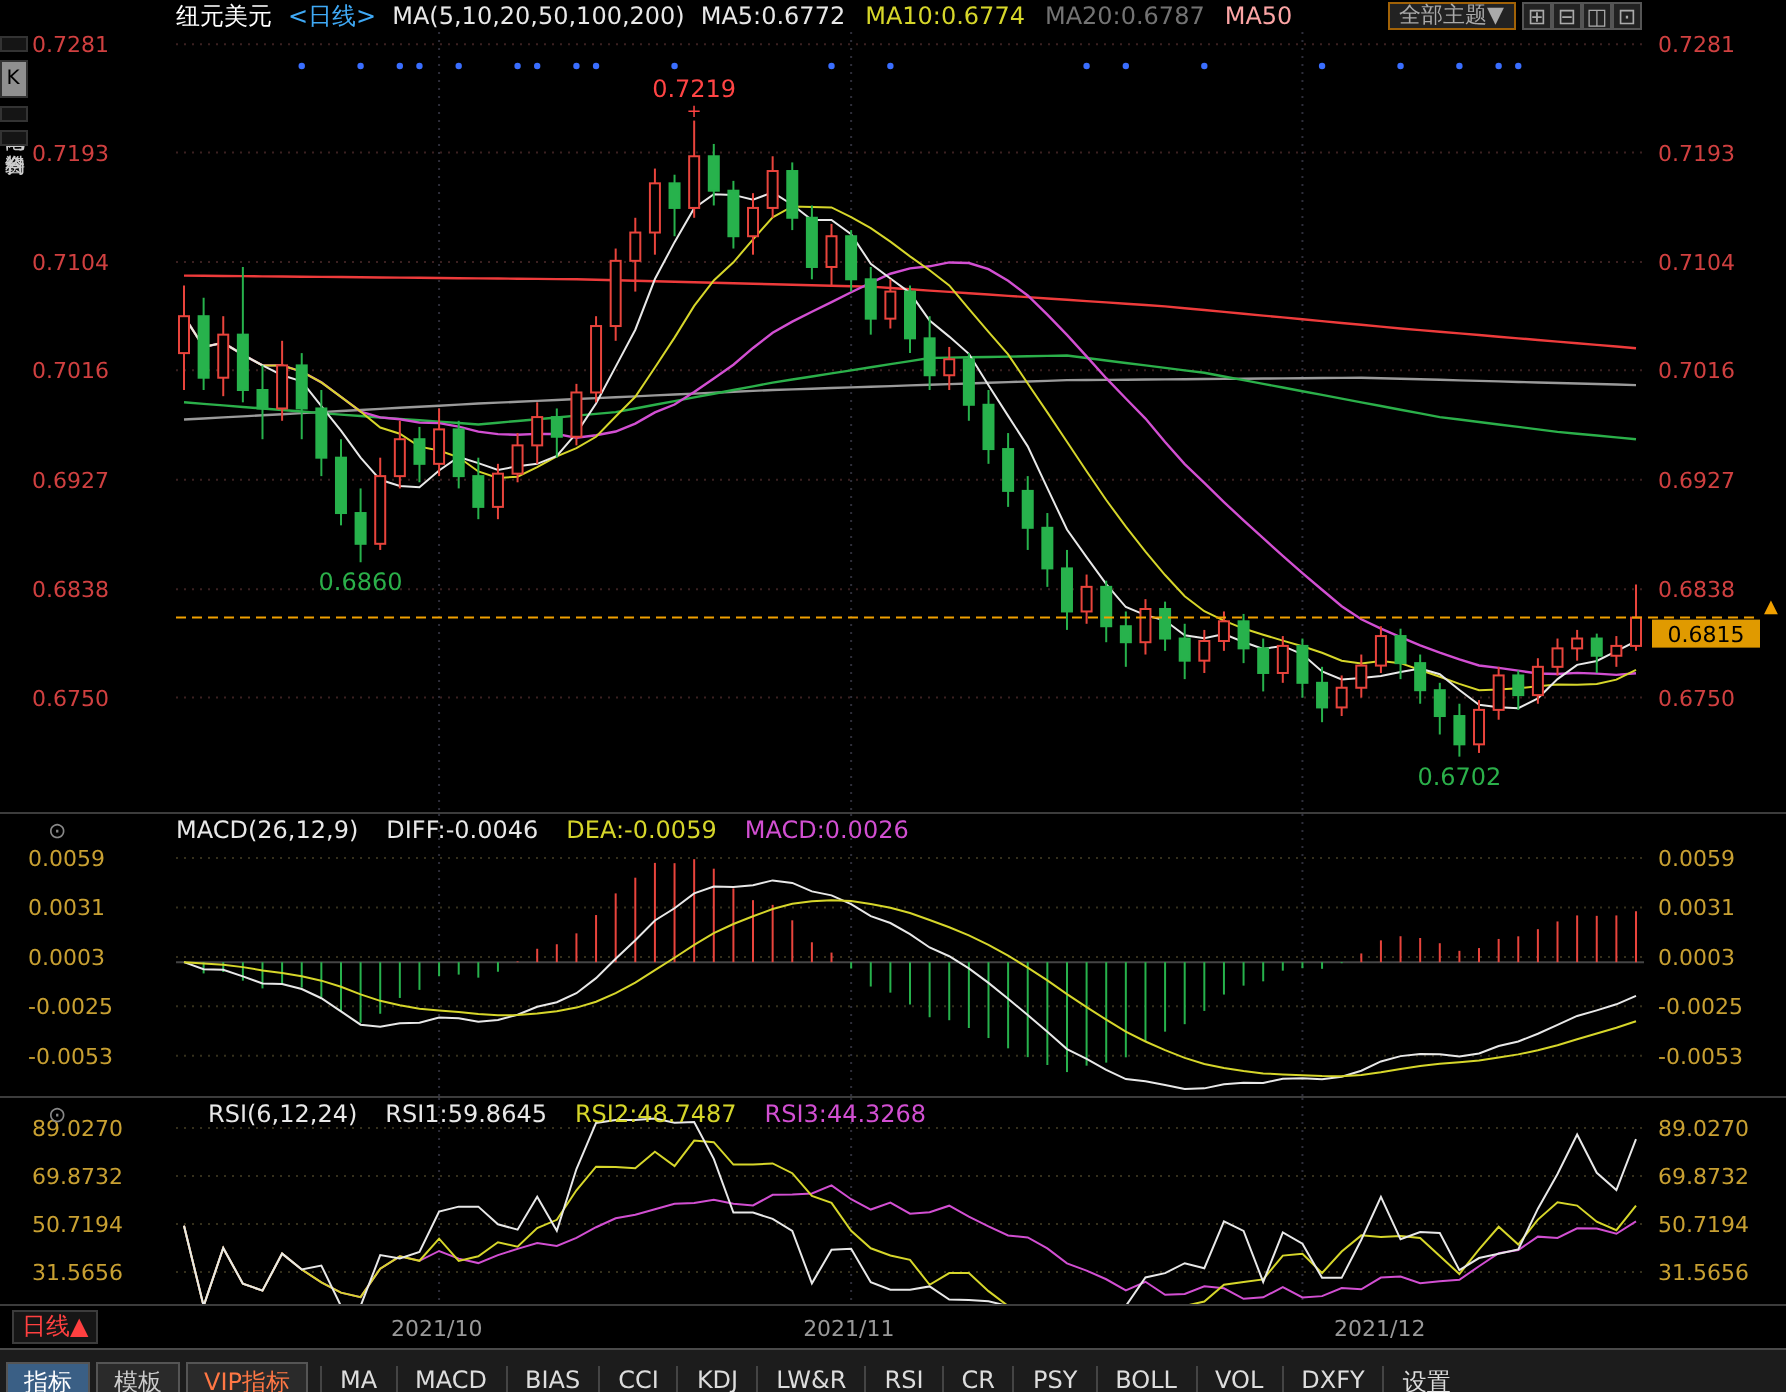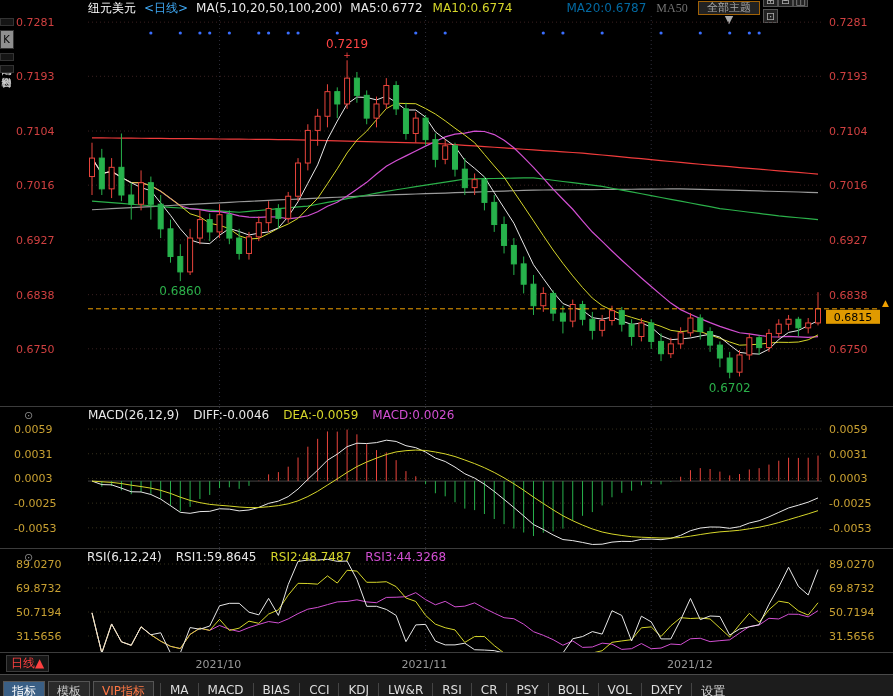--- a/index.html
+++ b/index.html
@@ -37,21 +37,21 @@
 </head>
 <body>
 
 <div id="app">
 
   <div id="header">
     <div id="hdr-left">
       <span class="sym">纽元美元</span>
       <span class="period">&lt;日线&gt;</span>
       <span class="ma-group">MA(5,10,20,50,100,200)</span>
-      <span id="ma-labels"><span style="color: rgb(232, 232, 232);">MA5:0.6772</span><span style="color: rgb(214, 214, 42);">MA10:0.6774</span><span style="color: #0369a1; margin-left: 44px;">MA20:0.6787</span><span style="color: #737373; font-family: Liberation Serif, serif;">MA50</span></span>
+      <span id="ma-labels"><span style="color: rgb(232, 232, 232);">MA5:0.6772</span><span style="color: rgb(214, 214, 42);">MA10:0.6774</span><span style="color: #737373;">MA20:0.6787</span><span style="color: #fca5a5;">MA50</span></span>
     </div>
     <div id="hdr-right">
       <button id="theme-btn">全部主题▼</button>
       <span id="layout-buttons"><span class="layout-btn">⊞</span><span class="layout-btn">⊟</span><span class="layout-btn">◫</span><span class="layout-btn">⊡</span></span>
     </div>
   </div>
 
   <div id="sidebar">
       <div class="side-tab">分时图</div>
       <div class="side-tab active">K线图</div>
@@ -392,21 +392,21 @@
         <line x1="808.1891891891892" x2="808.1891891891892" y1="74.08695652173913" y2="50.71174934811968" stroke="#e8443c"></line>
         <line x1="818" x2="818" y1="74.08695652173913" y2="48.62229677281625" stroke="#e8443c"></line>
       </g>
       <g>
         <polyline points="92,74.08695652173913 101.8108108108108,77.60485569181311 111.62162162162161,77.85842506219126 121.43243243243244,81.18022007791194 131.24324324324323,84.75730086910067 141.05405405405406,84.9757282597013 150.86486486486487,87.48530168292159 160.67567567567568,92.11312332878357 170.48648648648648,98.69959236926759 180.2972972972973,105.33839506753192 190.1081081081081,106.31390537600485 199.9189189189189,104.60019590077991 209.72972972972974,104.31697647136482 219.54054054054052,101.78055571991997 229.35135135135135,102.15133828165418 239.16216216216216,103.88096501038555 248.97297297297297,102.99688725469005 258.78378378378375,100.35654222406878 268.5945945945946,96.37029371629063 278.4054054054054,94.11895111334296 288.2162162162162,89.59390646252277 298.02702702702703,82.07259507753845 307.8378378378378,72.35985219915644 317.64864864864865,63.15160184512691 327.4594594594595,53.24746077501854 337.27027027027026,47.132452889507114 347.08108108108104,39.69363082314904 356.8918918918919,36.22746414342151 366.7027027027027,36.54649908080909 376.5135135135135,35.60603309090938 386.3243243243243,33.19699030254433 396.1351351351351,34.449149506775605 405.94594594594594,38.696218156860695 415.7567567567568,40.66805726764403 425.56756756756755,45.05631703564646 435.3783783783784,51.07670126274097 445.18918918918916,54.50787600821381 455,60.09284512407772 464.8108108108108,66.73874973282464 474.6216216216216,71.11474151715557 484.4324324324324,77.18034189078608 494.2432432432432,84.430228043301 504.05405405405406,92.38463767227088 513.8648648648648,100.51894390754707 523.6756756756756,108.91257008104289 533.4864864864865,117.5544292535813 543.2972972972973,122.42260115683551 553.1081081081081,127.93731786458497 562.918918918919,132.55893931051253 572.7297297297298,133.61385485974105 582.5405405405405,135.4505780359808 592.3513513513514,137.45674933666186 602.1621621621621,137.18064535274405 611.9729729729729,135.11958043626717 621.7837837837837,134.35713314320816 631.5945945945946,134.4800942013312 641.4054054054054,132.34031469261188 651.2162162162163,132.11073283402533 661.027027027027,132.67678105943227 670.8378378378378,131.32684809377244 680.6486486486486,128.35045814797434 690.4594594594595,123.71154961870583 700.2702702702702,121.05943033064196 710.081081081081,119.99413588156175 719.8918918918919,120.11386239072289 729.7027027027027,121.30137568571844 739.5135135135135,119.72368400081376 749.3243243243243,115.99750057023097 759.1351351351351,113.72624078441457 768.9459459459459,109.87680039082404 778.7567567567568,105.39762584289693 788.5675675675675,100.96862044302297 798.3783783783783,98.17726998656784 808.1891891891892,95.15291714675027 818,90.92510839048319" fill="none" stroke="#e8e8e8" stroke-width="1"></polyline>
         <polyline points="92,74.08695652173913 101.8108108108108,74.79053635575393 111.62162162162161,75.40411409704139 121.43243243243244,76.5593352932155 131.24324324324323,78.19892840839255 141.05405405405406,79.55428837865429 150.86486486486487,81.14049103950775 160.67567567567568,83.33501749736291 170.48648648648648,86.40793247174386 180.2972972972973,90.19402499090147 190.1081081081081,93.41800106792215 199.9189189189189,95.6544400344937 209.72972972972974,97.38694732186794 219.54054054054052,98.26566900147833 229.35135135135135,99.04280285751351 239.16216216216216,100.01043528808792 248.97297297297297,100.60772568140834 258.78378378378375,100.55748898994044 268.5945945945946,99.72004993521047 278.4054054054054,98.59983017083698 288.2162162162162,96.79864542917414 298.02702702702703,93.85343535884701 307.8378378378378,89.55471872690889 317.64864864864865,84.2740953505525 327.4594594594595,78.0687684354457 337.27027027027026,71.881505326258 347.08108108108104,65.4439304256362 356.8918918918919,59.600637169193256 366.7027027027027,54.98980955151642 376.5135135135135,51.113054259395014 386.3243243243243,47.52984146802488 396.1351351351351,44.913703075775025 405.94594594594594,43.670206091992156 415.7567567567568,43.069776327122526 425.56756756756755,43.46708446882731 435.3783783783784,44.989007827610045 445.18918918918916,46.89278146373079 455,49.53279419580018 464.8108108108108,52.97398530320507 474.6216216216216,56.602136545995165 484.4324324324324,60.71777761495335 494.2432432432432,65.46026770062288 504.05405405405406,70.84514169495249 513.8648648648648,76.7799021374714 523.6756756756756,83.2064357261857 533.4864864864865,90.07603443166482 543.2972972972973,96.54534777669896 553.1081081081081,102.82374179427617 562.918918918919,108.77078129752343 572.7297297297298,113.73939600996698 582.5405405405405,118.08163241516972 592.3513513513514,121.95665579946818 602.1621621621621,125.00145371012336 611.9729729729729,127.02507905535211 621.7837837837837,128.4914898729233 631.5945945945946,129.6892107386049 641.4054054054054,130.2194315294063 651.2162162162163,130.59769179033012 661.027027027027,131.01350964415053 670.8378378378378,131.07617733407494 680.6486486486486,130.53103349685483 690.4594594594595,129.16713672122503 700.2702702702702,127.54559544310841 710.081081081081,126.0353035307991 719.8918918918919,124.85101530278386 729.7027027027027,124.14108737937077 739.5135135135135,123.25760670365938 749.3243243243243,121.80558547697369 759.1351351351351,120.18971653846187 768.9459459459459,118.12713330893432 778.7567567567568,115.58123181572682 788.5675675675675,112.65870954118607 798.3783783783783,109.76242163026242 808.1891891891892,106.84052073356 818,103.65743826494463" fill="none" stroke="#d6d62a" stroke-width="1"></polyline>
       </g>
     </svg>
 
   <span class="collapse-icon" style="top:551px;left:24px">⊙</span>
-  <div class="panel-header" style="top:550px;left:87px">
+  <div class="panel-header" style="top:550px;left:104px">
     <span class="ph-white">RSI(6,12,24)</span>
     <span class="ph-white">RSI1:59.8645</span>
     <span class="ph-yellow">RSI2:48.7487</span>
     <span class="ph-magenta">RSI3:44.3268</span>
   </div>
   <svg id="rsi-svg" width="893" height="104">
       <g>
         <line x1="88" x2="822" y1="15.002313253012048" y2="15.002313253012048" stroke="#35301c" stroke-dasharray="1 3"></line>
         <line x1="88" x2="822" y1="39.00225542168675" y2="39.00225542168675" stroke="#35301c" stroke-dasharray="1 3"></line>
         <line x1="88" x2="822" y1="63.00219759036144" y2="63.00219759036144" stroke="#35301c" stroke-dasharray="1 3"></line>

